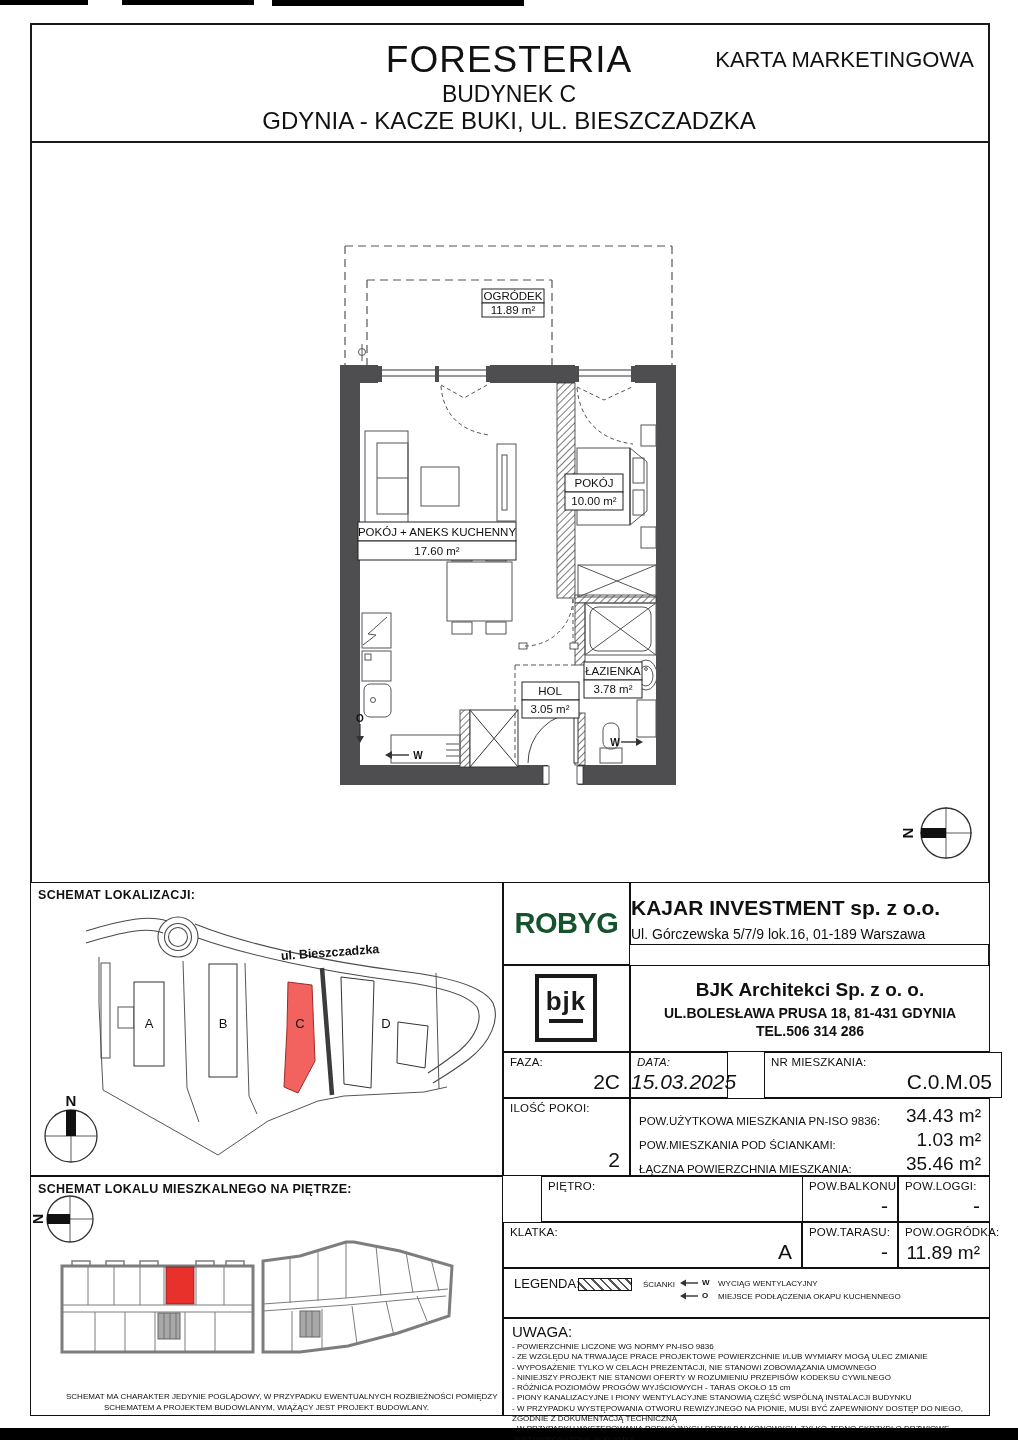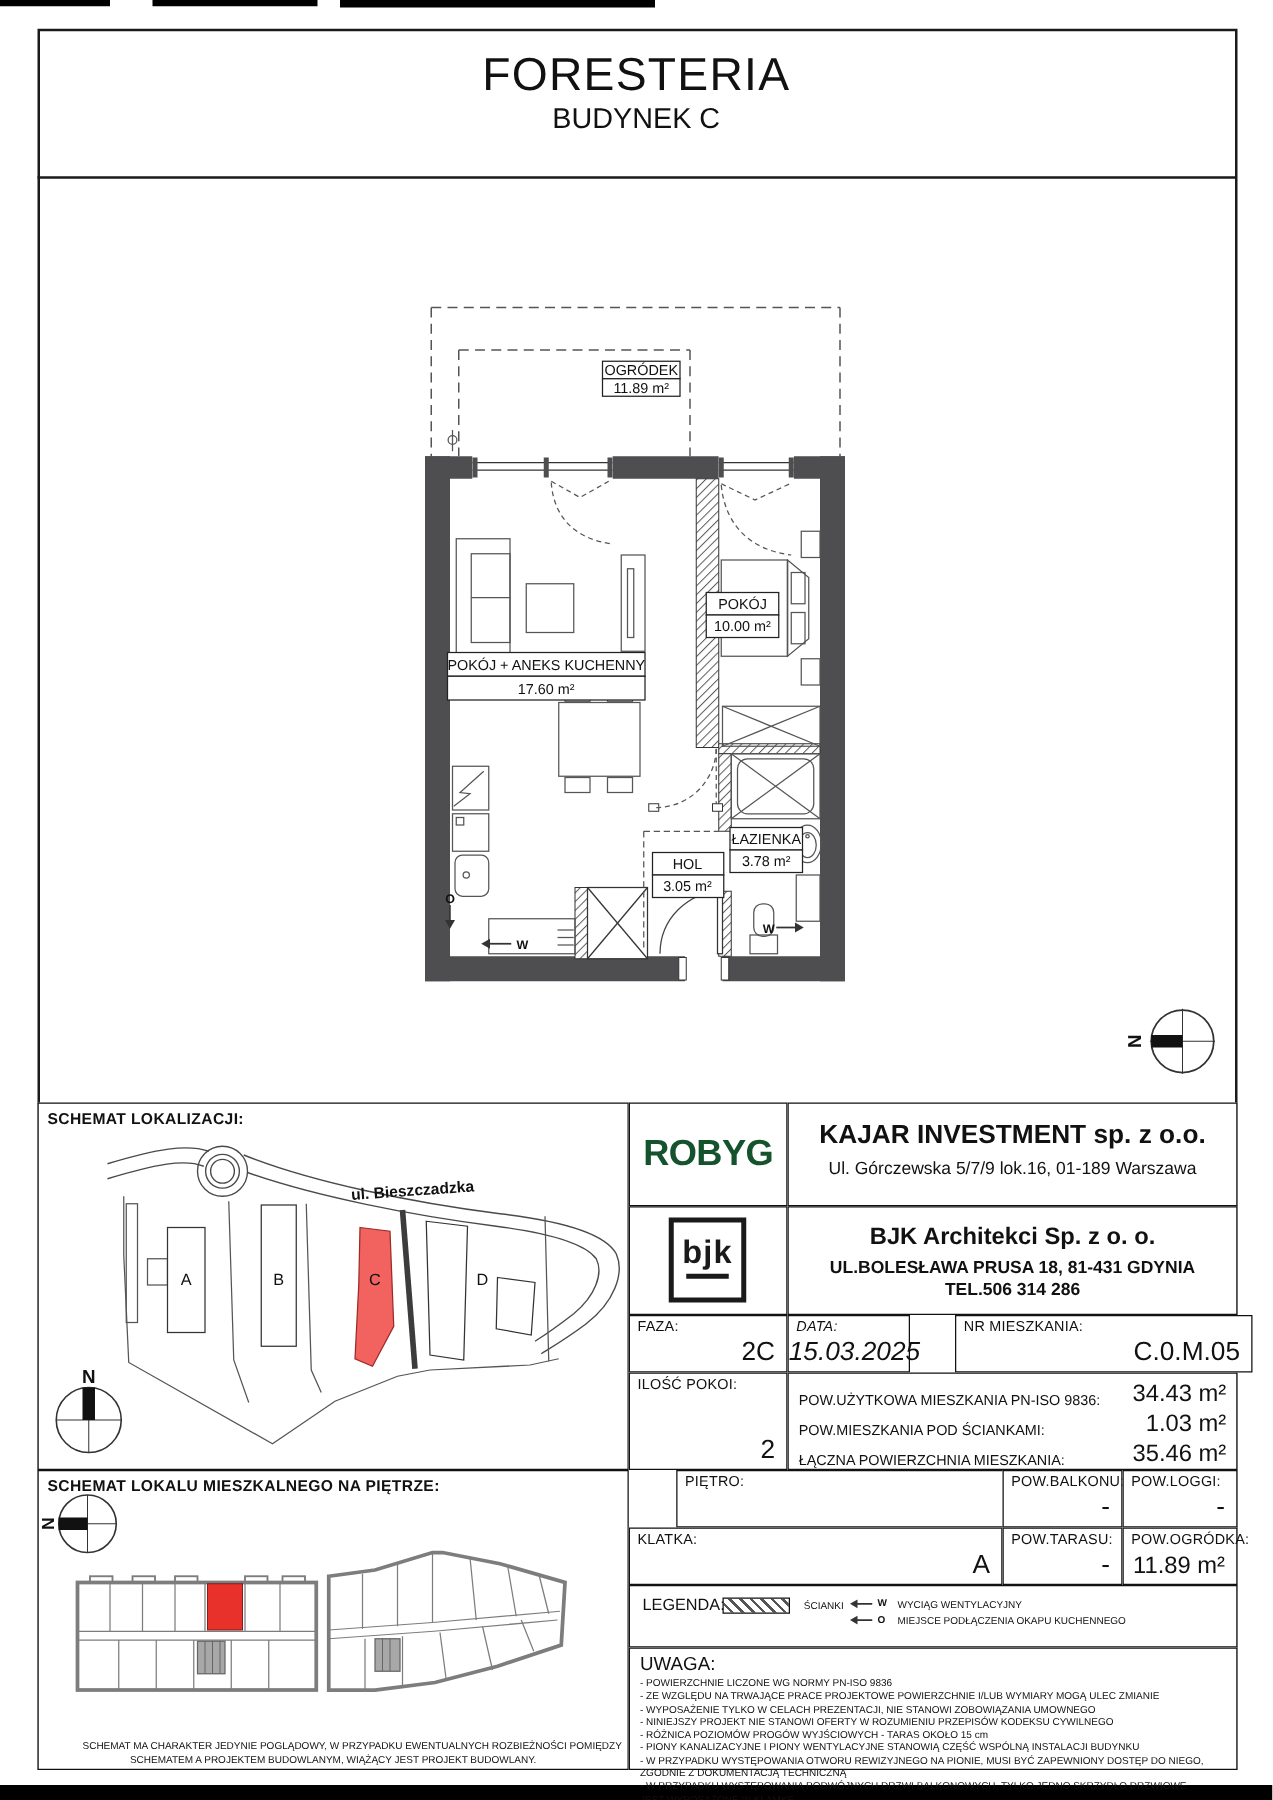--- a/index.html
+++ b/index.html
@@ -25,21 +25,23 @@
 
 <div class="abs scanbar" style="left:0;top:0;width:88px;height:5px;"></div>
 <div class="abs scanbar" style="left:122px;top:0;width:132px;height:5px;"></div>
 <div class="abs scanbar" style="left:272px;top:0;width:252px;height:6px;"></div>
 <div class="abs scanbar" style="left:0;top:1428px;width:1018px;height:12px;"></div>
 
 <div class="abs page-border"></div>
 
 <div class="abs" style="left:30px;top:23px;width:958px;height:120px;border-bottom:2px solid #1a1a1a;">
   <div class="hdr-center" style="top:16px;font-size:37px;letter-spacing:1px;">FORESTERIA</div>
+  <div class="abs" style="right:14px;top:24px;font-size:22px;white-space:nowrap;">KARTA MARKETINGOWA</div>
   <div class="hdr-center" style="top:58px;font-size:23px;">BUDYNEK C</div>
+  <div class="hdr-center" style="top:84px;font-size:24px;">GDYNIA - KACZE BUKI, UL. BIESZCZADZKA</div>
 </div>
 
 <svg class="abs" style="left:30px;top:143px;" width="958" height="739" viewBox="30 143 958 739" xmlns="http://www.w3.org/2000/svg">
   <defs>
     <pattern id="hatch" patternUnits="userSpaceOnUse" width="5" height="5" patternTransform="rotate(45)">
       <rect width="5" height="5" fill="#ffffff"></rect>
       <line x1="0" y1="0" x2="0" y2="5" stroke="#5a5a5a" stroke-width="1.6"></line>
     </pattern>
   </defs>
 
@@ -326,21 +328,21 @@
     <line x1="312" y1="1311" x2="312" y2="1337" stroke="#666" stroke-width="0.8"></line>
   </g>
 </svg>
 <div class="sec-title" style="left:38px;top:1182px;">SCHEMAT LOKALU MIESZKALNEGO NA PIĘTRZE:</div>
 <div class="abs tiny" style="left:30px;top:1392px;width:473px;text-align:left;padding-left:36px;">SCHEMAT MA CHARAKTER JEDYNIE POGLĄDOWY, W PRZYPADKU EWENTUALNYCH ROZBIEŻNOŚCI POMIĘDZY</div>
 <div class="abs tiny" style="left:30px;top:1403px;width:473px;text-align:center;">SCHEMATEM A PROJEKTEM BUDOWLANYM, WIĄŻĄCY JEST PROJEKT BUDOWLANY.</div>
 
 <div class="cell" style="left:503px;top:882px;width:127px;height:83px;">
   <div style="position:absolute;left:0;right:0;top:24px;text-align:center;font-size:29px;font-weight:800;letter-spacing:-0.5px;color:#14532d;">ROBYG</div>
 </div>
-<div class="cell" style="left:630px;top:882px;width:360px;height:83px;text-align:center;">
+<div class="cell" style="left:630px;top:882px;width:360px;height:63px;text-align:left;">
   <div style="margin-top:13px;font-size:21px;font-weight:bold;white-space:nowrap;">KAJAR INVESTMENT sp. z o.o.</div>
   <div style="margin-top:6px;font-size:14px;white-space:nowrap;">Ul. Górczewska 5/7/9 lok.16, 01-189 Warszawa</div>
 </div>
 
 <div class="cell" style="left:503px;top:965px;width:127px;height:87px;">
   <div style="position:absolute;left:31px;top:8px;width:62px;height:68px;border:4px solid #1a1a1a;box-sizing:border-box;text-align:center;">
     <div style="margin-top:10px;font-size:26px;font-weight:bold;letter-spacing:1px;line-height:26px;color:#1a1a1a;">bjk</div>
     <div style="margin:5px auto 0;width:34px;height:4px;background:#1a1a1a;"></div>
   </div>
 </div>

